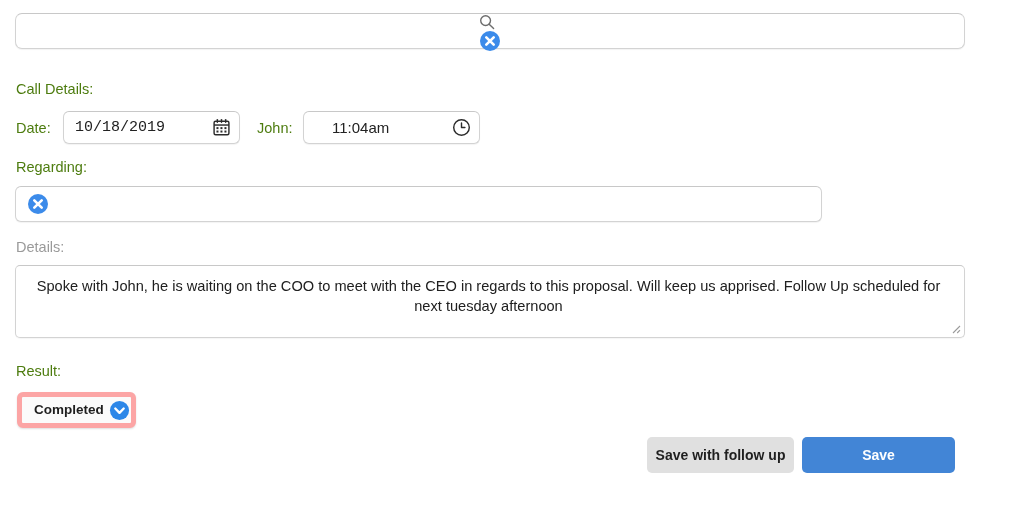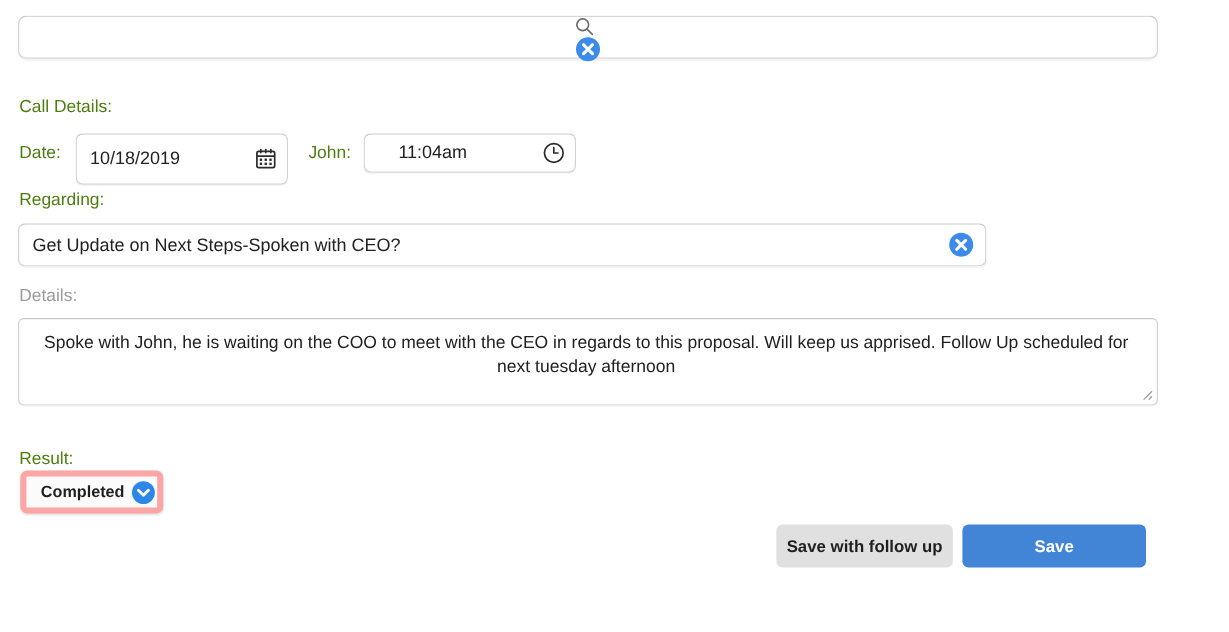--- a/index.html
+++ b/index.html
@@ -85,29 +85,30 @@
   }
   .label-muted {
     color: #9a9a9a;
   }
 
   #label-call-details { left: 16px; top: 82px; }
   #label-date       { left: 16px; top: 121px; }
   #label-time       { left: 257px; top: 121px; }
   #label-regarding  { left: 16px; top: 160px; }
   #label-details    { left: 16px; top: 240px; }
-  #label-result     { left: 16px; top: 376px; }
+  #label-result     { left: 16px; top: 364px; }
 
   
   #date-field {
     left: 63px;
     top: 111px;
     width: 177px;
-    height: 43px;
+    height: 33px;
     padding: 0 8px 0 11px;
+    font-family: Liberation Mono, monospace;
   }
   #time-field {
     left: 303px;
     top: 111px;
     width: 177px;
     height: 33px;
     padding: 0 8px 0 28px;
   }
   #date-field .field-text,
   #time-field .field-text { flex: 1 1 auto; }
@@ -274,21 +275,20 @@
   <div class="field" id="time-field">
     <span class="field-text">11:04am</span>
     <svg class="trailing-icon" viewBox="0 0 20 20">
       <circle cx="10" cy="10" r="8.2" fill="none" stroke="#2b2b2b" stroke-width="1.5"></circle>
       <path d="M10 5.2 L10 10 L13.6 10" fill="none" stroke="#2b2b2b" stroke-width="1.5" stroke-linecap="round" stroke-linejoin="round"></path>
     </svg>
   </div>
 
   <div class="label" id="label-regarding">Regarding:</div>
   <div class="field" id="regarding-field">
-    <span class="field-text" id="regarding-value" title="Regarding">Get Update on Next Steps-Spoken with CEO?</span>
     <svg class="clear-btn" id="regarding-clear" viewBox="0 0 22 22">
       <circle cx="11" cy="11" r="10" fill="#3c8bea"></circle>
       <path d="M7.3 7.3 L14.7 14.7 M14.7 7.3 L7.3 14.7" stroke="#ffffff" stroke-width="2.6" stroke-linecap="round"></path>
     </svg>
   </div>
 
   <div class="label label-muted" id="label-details">Details:</div>
   <div id="details-field">
     <span id="details-value" title="Details">Spoke with John, he is waiting on the COO to meet with the CEO in regards to this proposal. Will keep us apprised. Follow Up scheduled for next tuesday afternoon</span>
     <svg id="details-resize-handle" viewBox="0 0 13 13">

